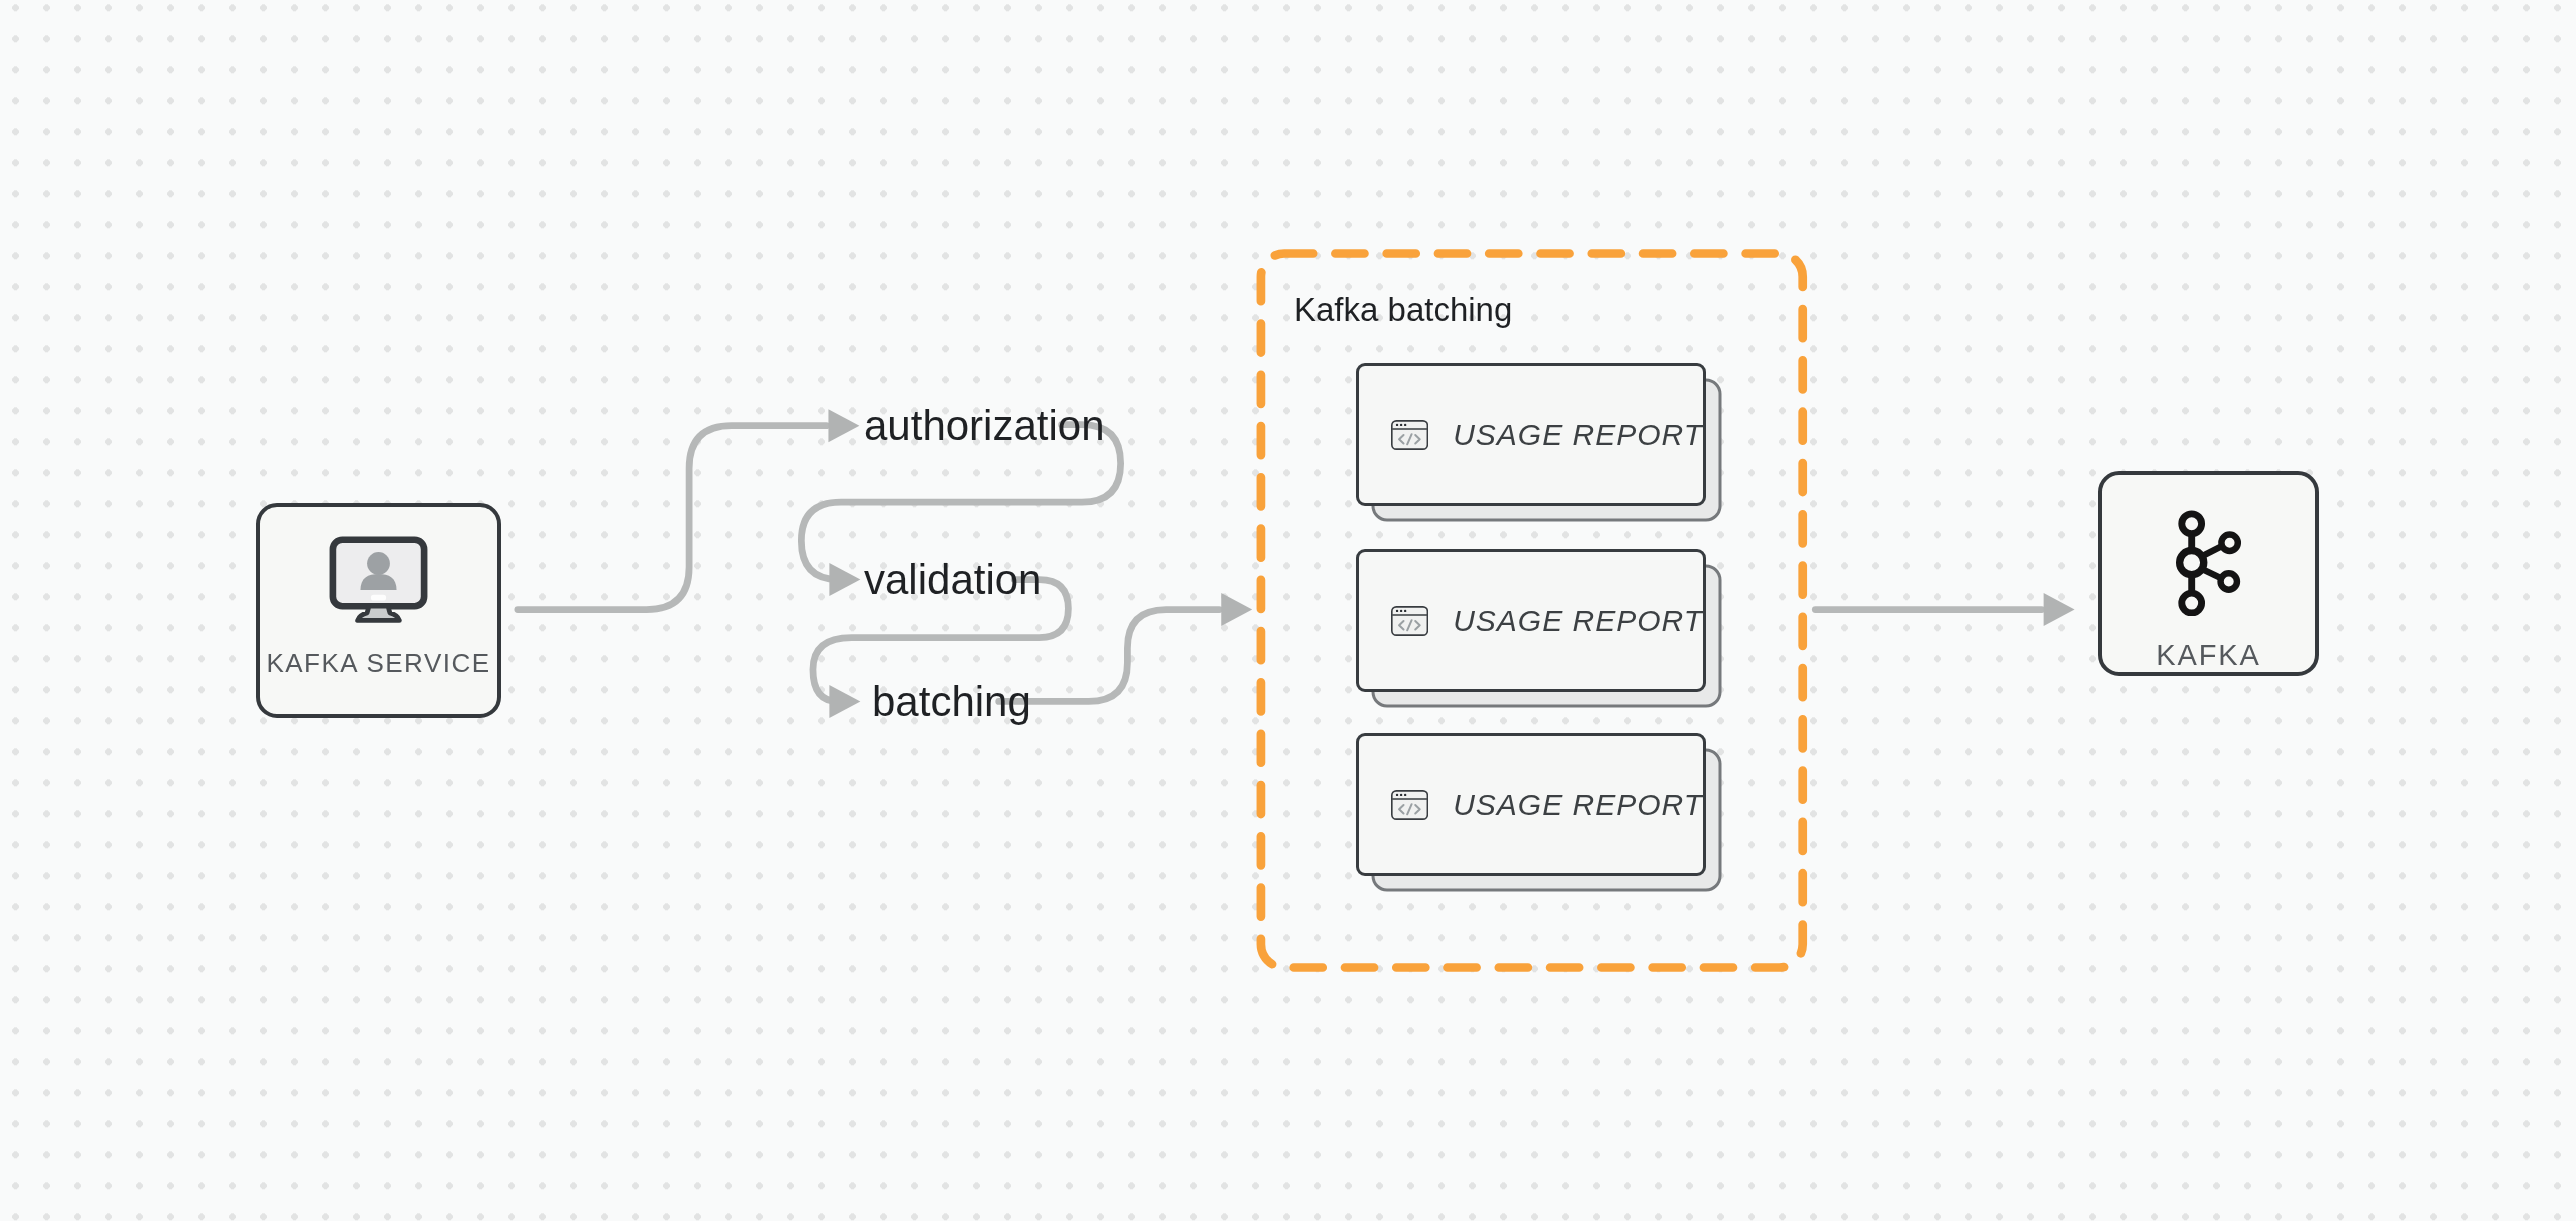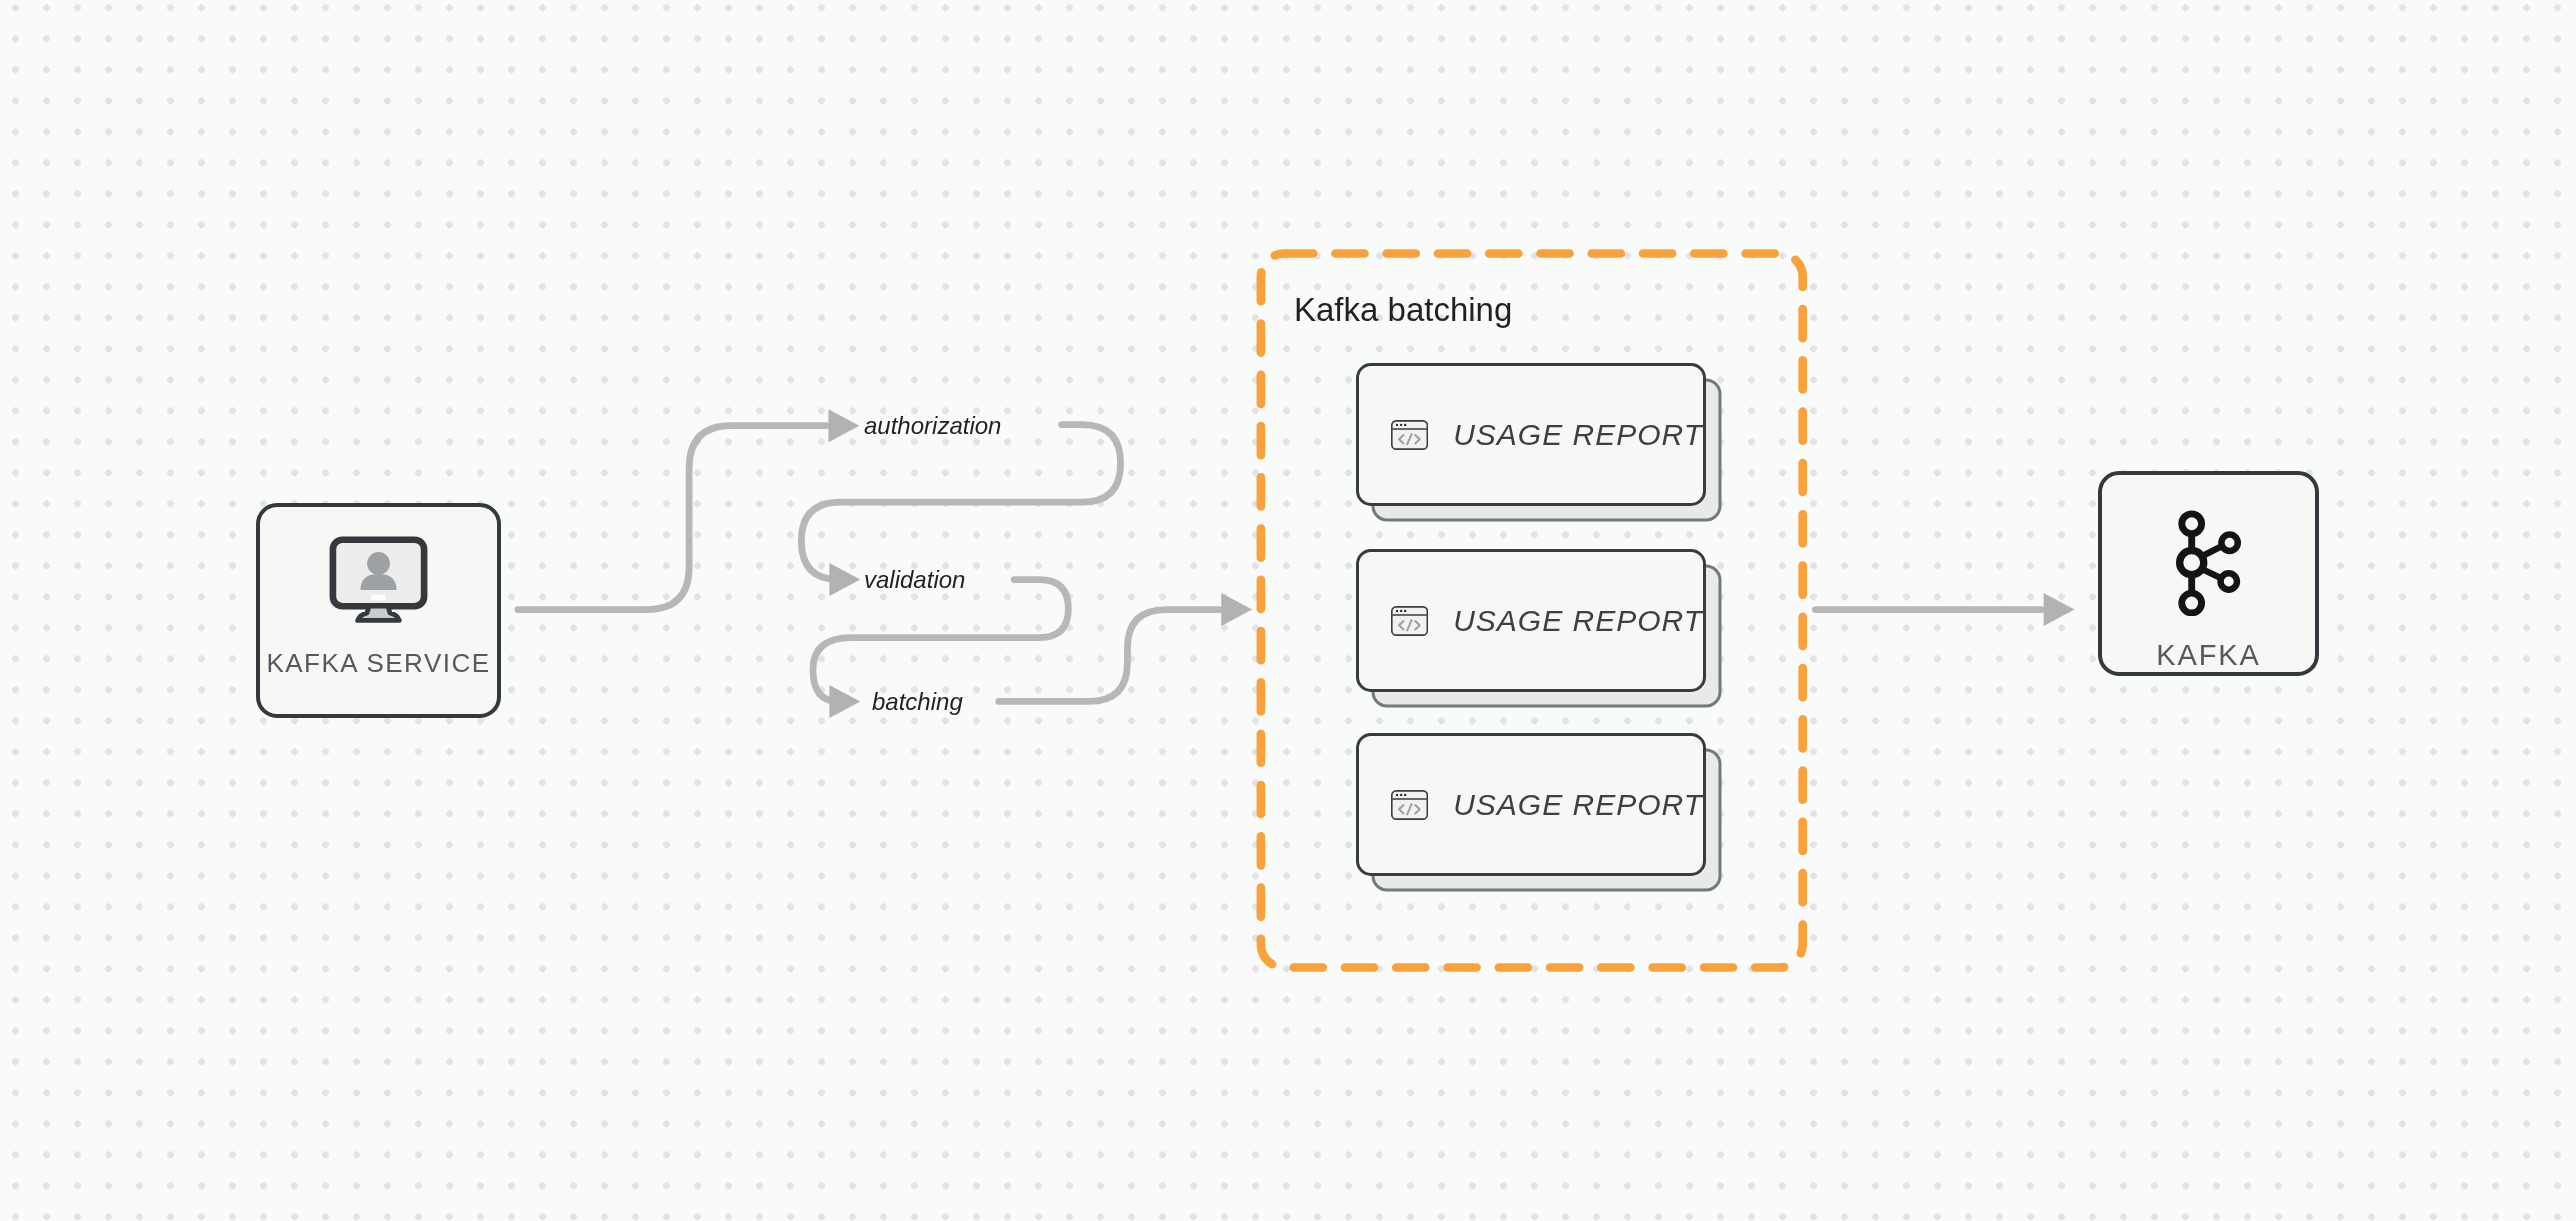--- a/index.html
+++ b/index.html
@@ -30,24 +30,23 @@
     letter-spacing:1.5px;
     white-space:nowrap;
   }
   #usage-node .node-label { font-size:26px; margin-top:19.4px; }
   #kafka-node .node-label { font-size:29px; margin-top:23px; letter-spacing:1.9px; }
   #usage-node .node-icon { margin-top:27px; }
   #kafka-node .node-icon { margin-top:35px; }
 
   .step-label {
     position:absolute;
-    font-size:24px; line-height:33px;
+    font-size:42px; line-height:33px;
     color:var(--text-dark);
     white-space:nowrap;
-    font-style:italic;
   }
   #step-authorization { left:864px; top:409px; }
   #step-validation    { left:864px; top:563px; }
   #step-batching      { left:872px; top:685px; }
 
   .group-title {
     position:absolute; left:1294px; top:292px;
     font-size:33px; line-height:35px;
     color:var(--text-dark);
     white-space:nowrap;
@@ -60,21 +59,21 @@
   .card-back {
     position:absolute; inset:0; transform:translate(15.5px,15.5px);
     border:3.9px solid var(--card-shadow-border);
     border-radius:15.5px;
     background:var(--card-shadow-fill);
     box-sizing:border-box;
   }
   .card-front {
     position:absolute; inset:0;
     border:3.9px solid var(--card-border);
-    border-radius:15px;
+    border-radius:9px;
     background:var(--card-fill);
     display:flex; align-items:center;
     padding-left:32px; gap:25px;
     box-sizing:border-box;
   }
   .card-label {
     font-style:italic;
     font-size:30px;
     color:var(--card-text);
     letter-spacing:1px;

